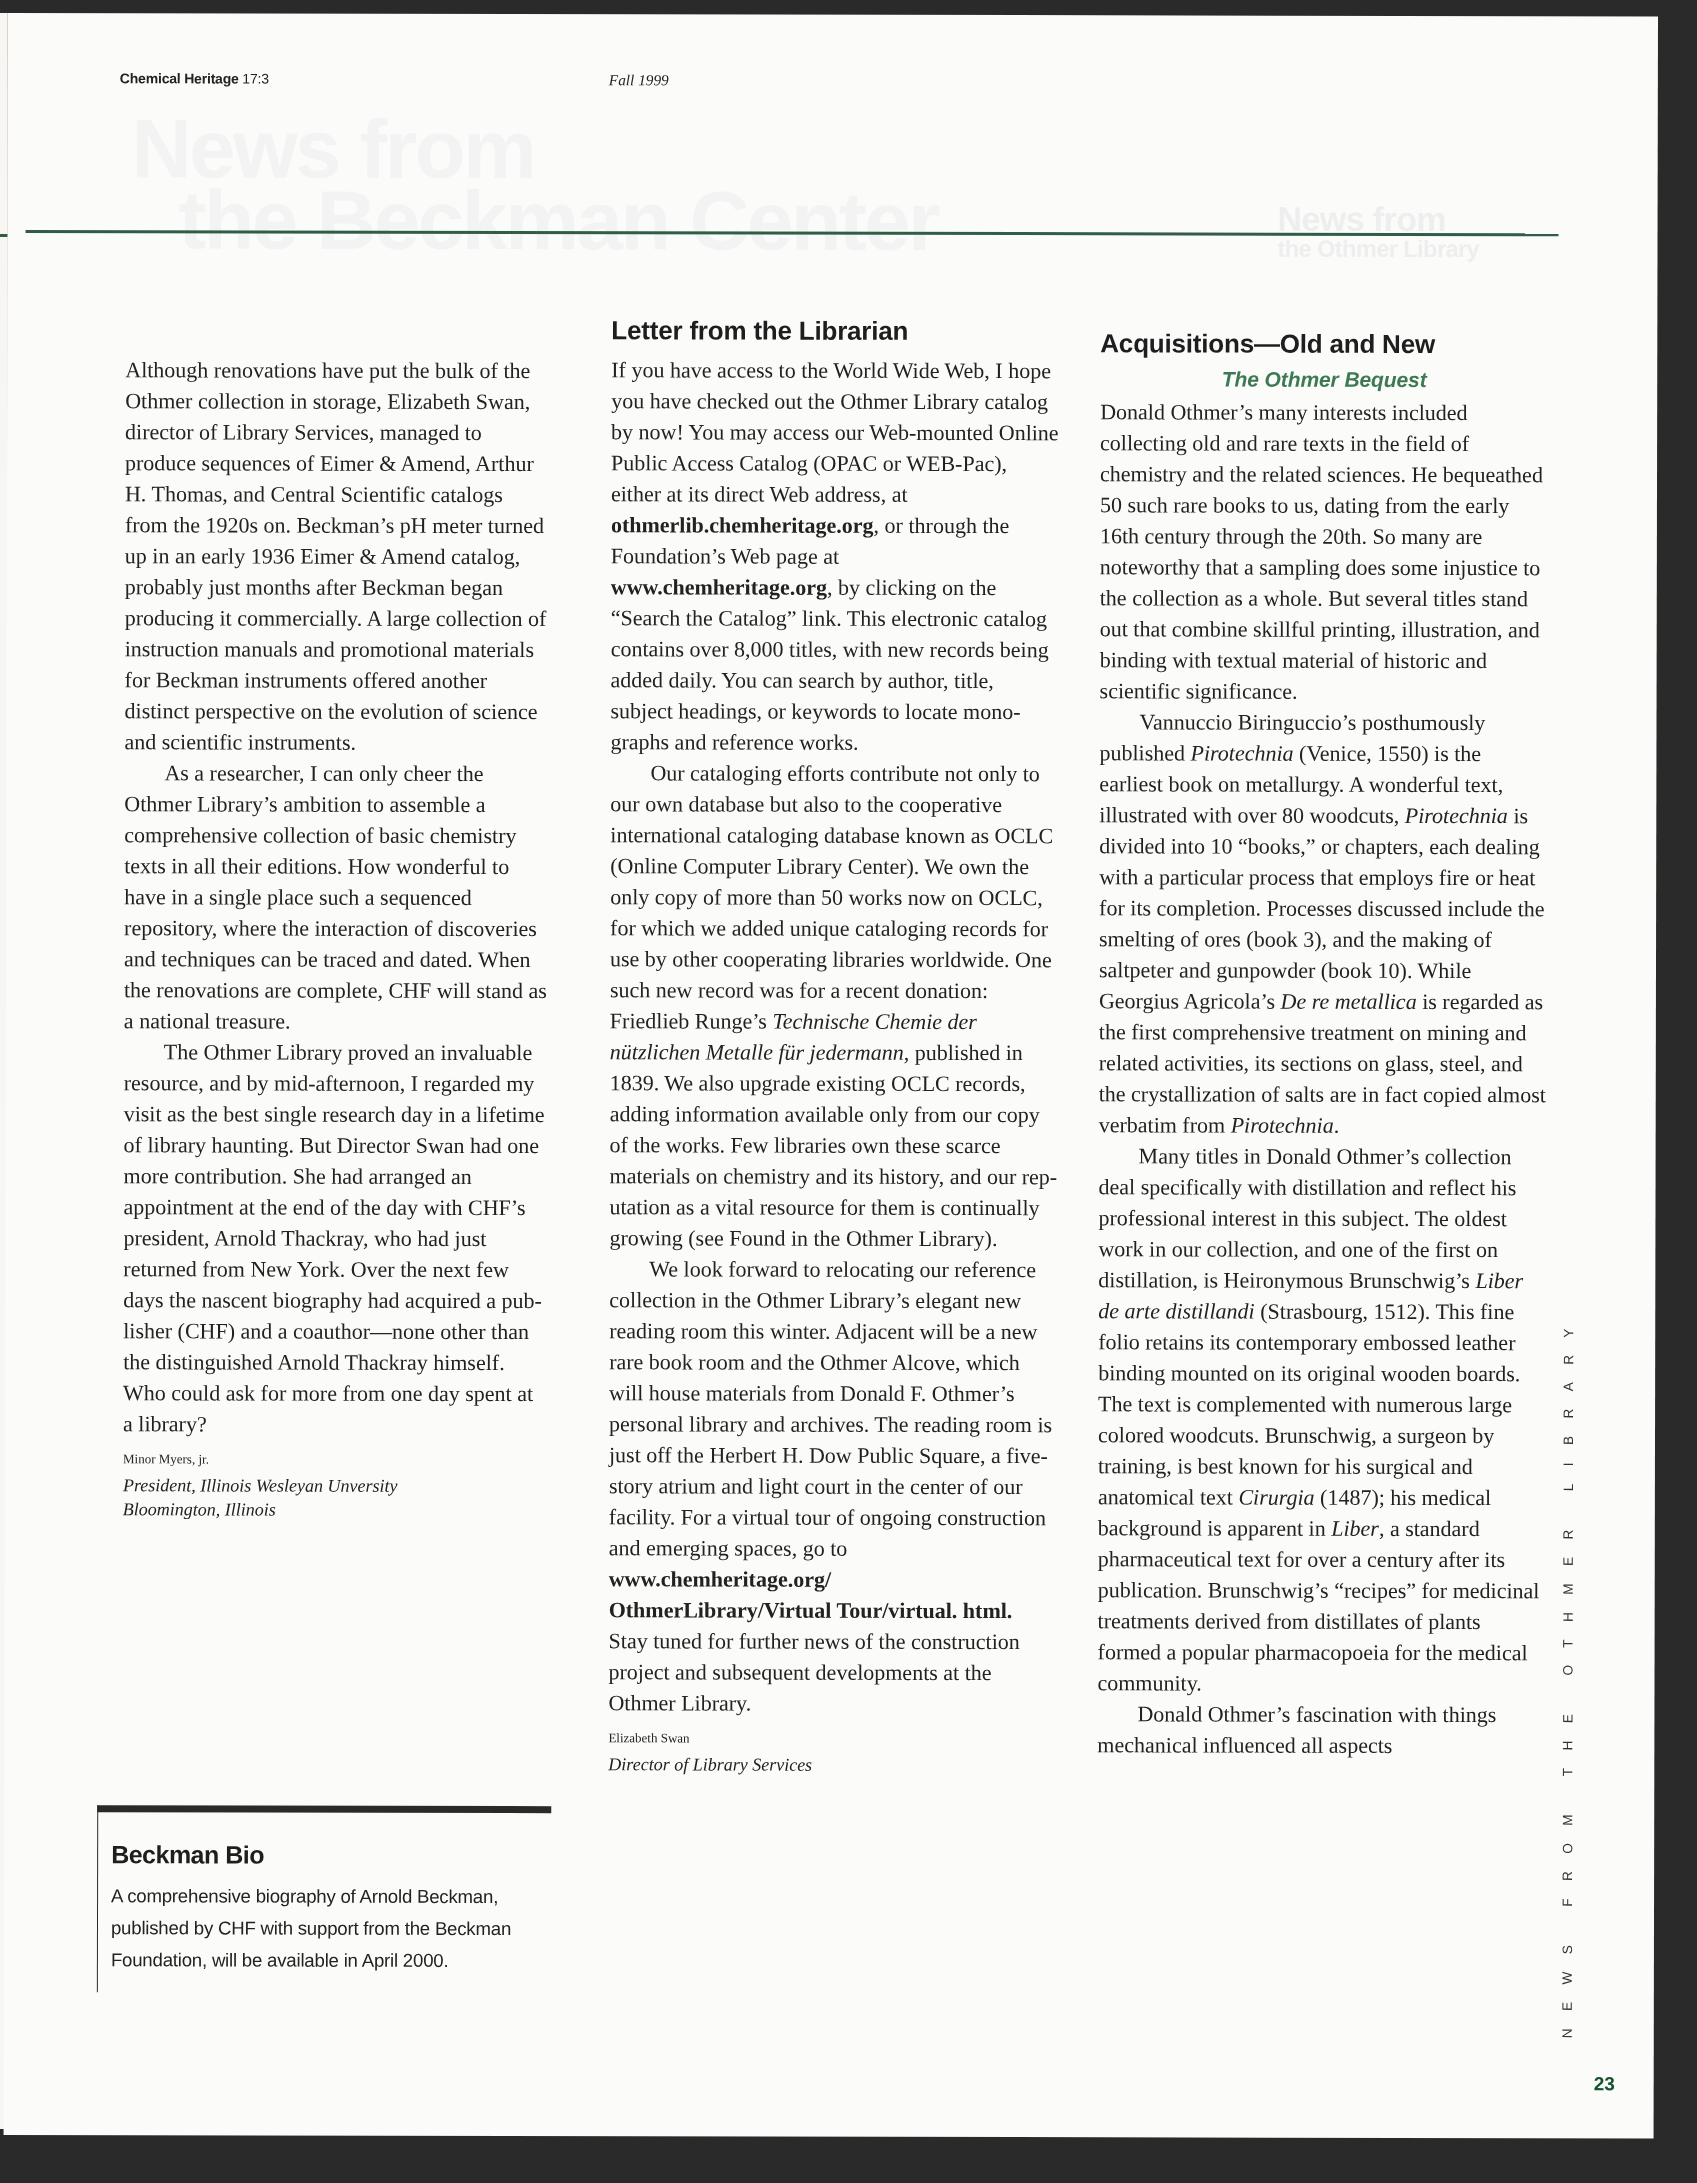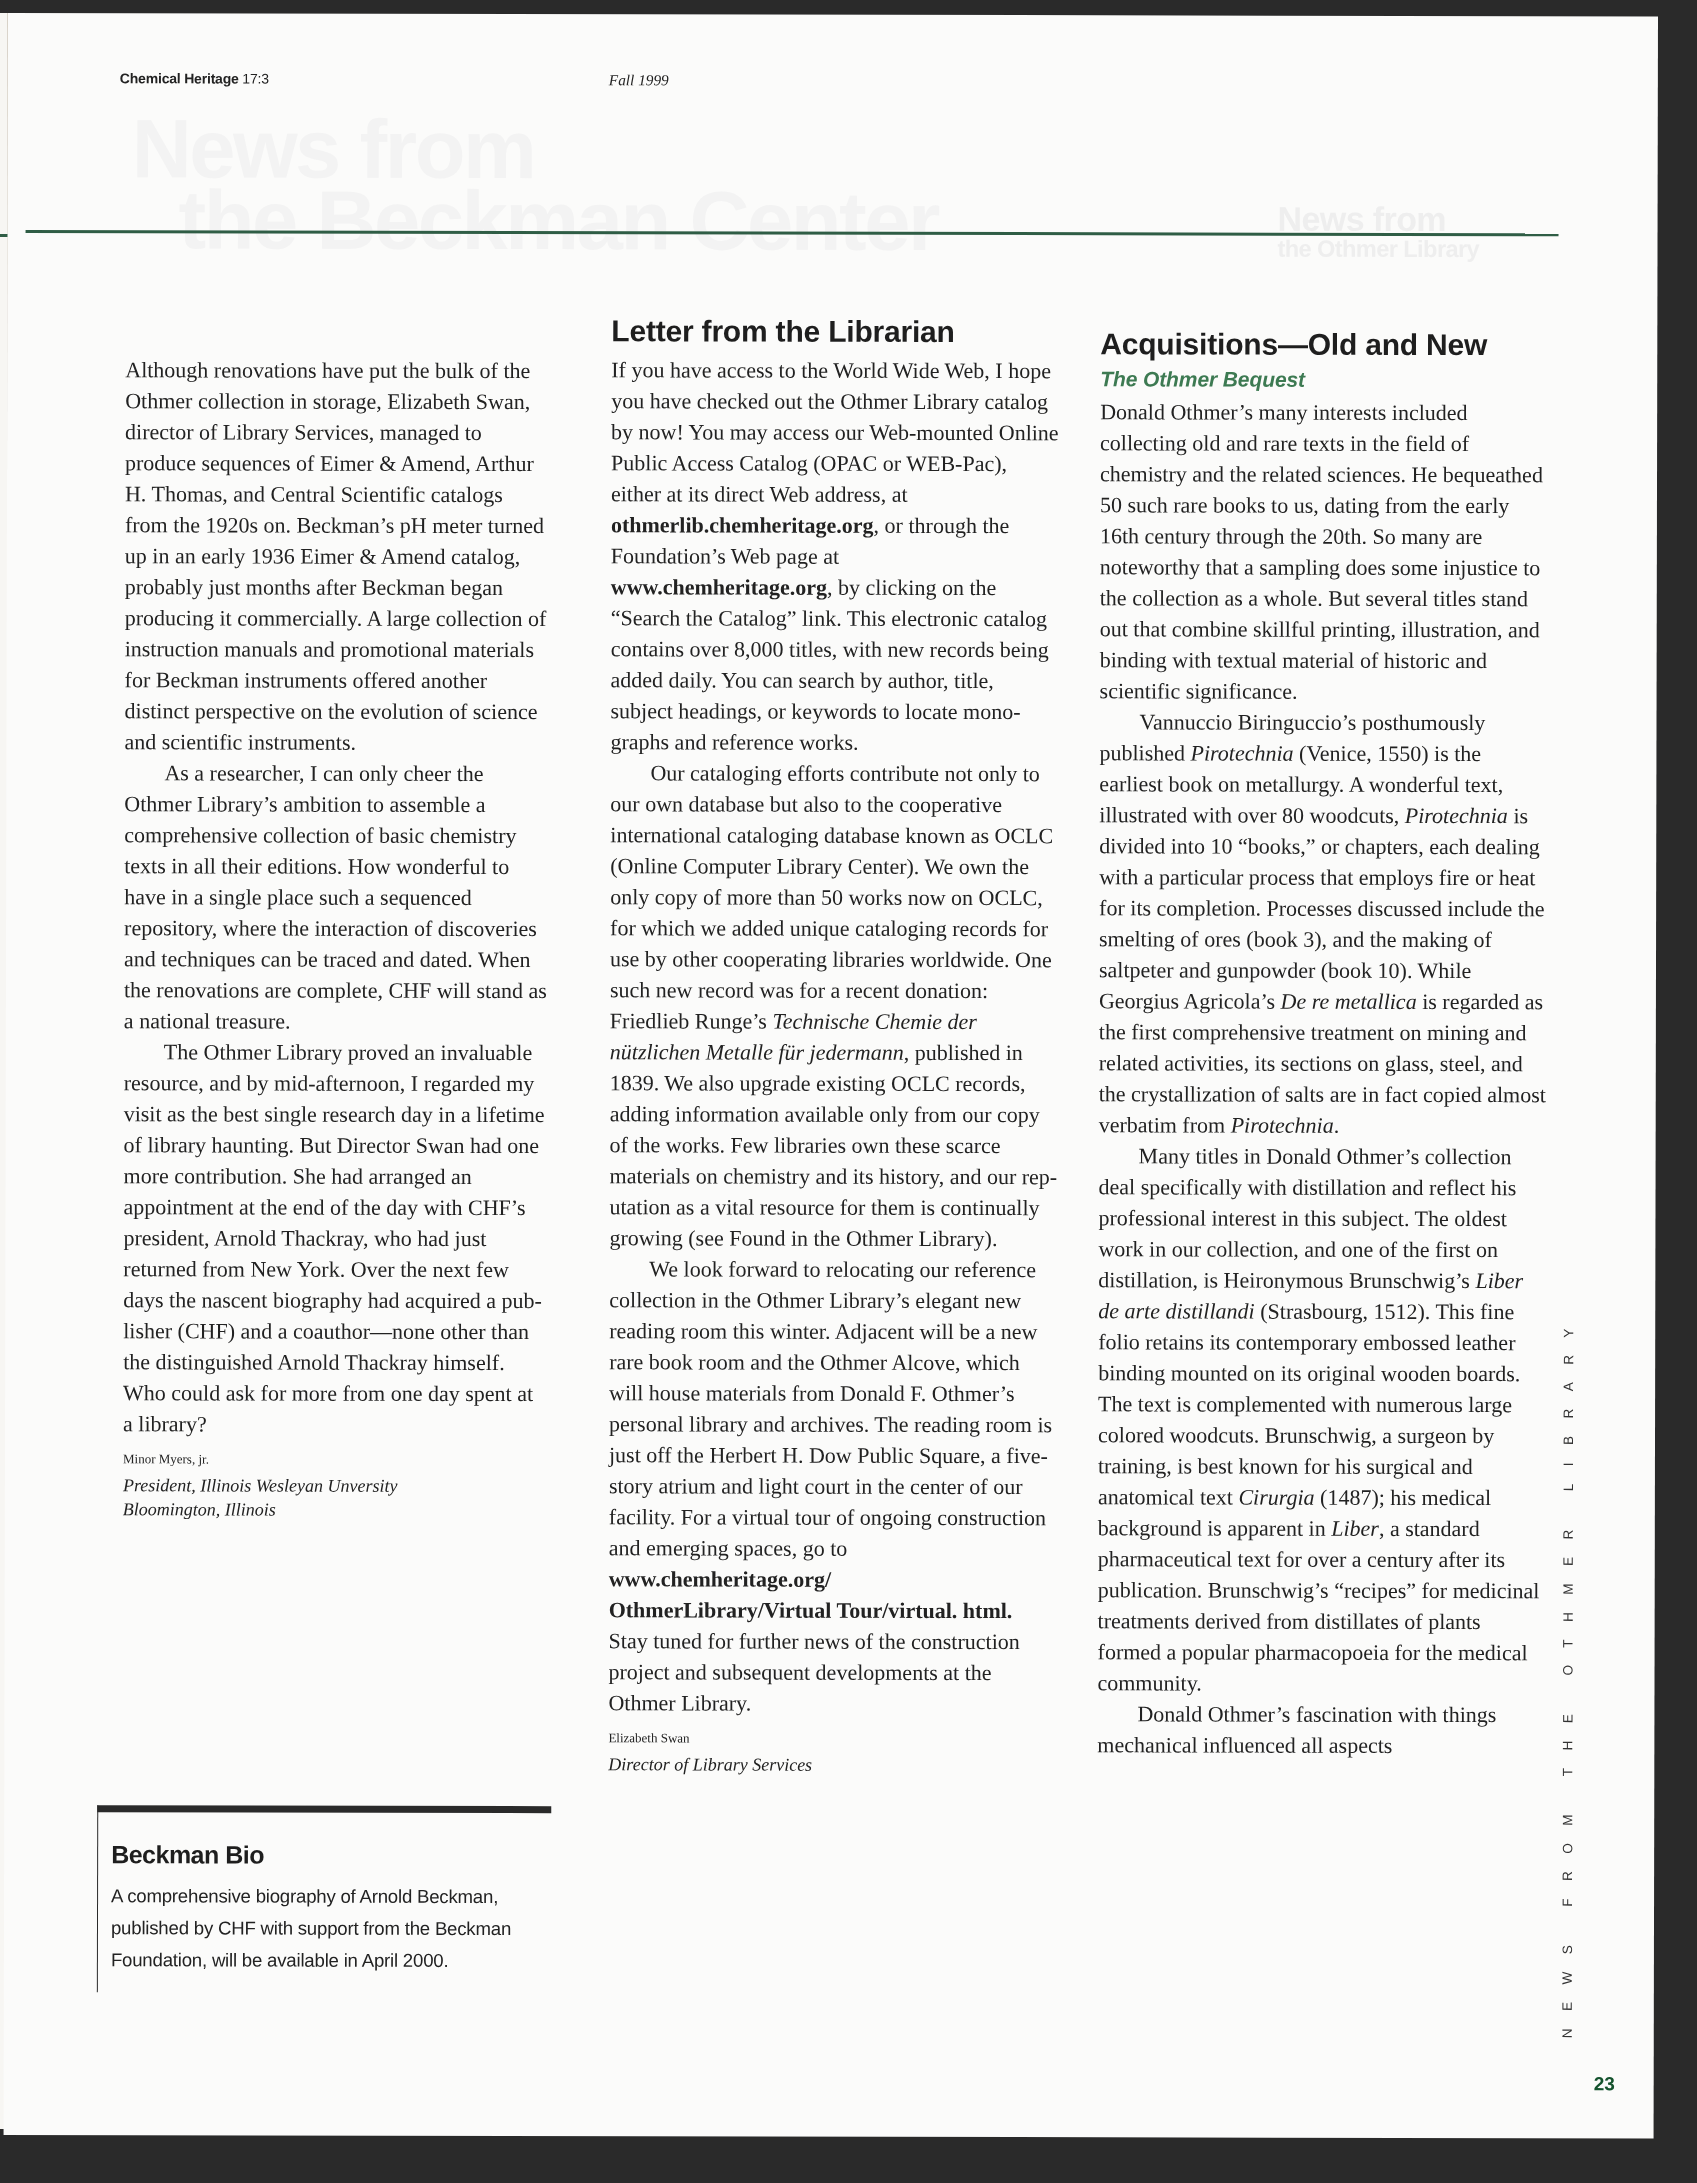--- a/index.html
+++ b/index.html
@@ -45,26 +45,26 @@
   .col-mid { left: 604px; width: 448px; }
   .col-right { left: 1093px; width: 448px; }
   .body-text {
     font-family: "Liberation Serif", serif; font-size: 22px; line-height: 31px; color: #222;
     text-align: left; hyphens: manual;
   }
   .body-text p { margin: 0; }
   .body-text p.indent { text-indent: 40px; }
   .body-text b { font-weight: bold; }
   .section-head {
-    font-family: "Liberation Sans", sans-serif; font-weight: bold; font-size: 30px;
+    font-family: "Liberation Sans", sans-serif; font-weight: bold; font-size: 26px;
     color: #1e1e1e; margin-bottom: 8.3px; letter-spacing: -0.2px;
   }
   .sub-head {
     font-family: "Liberation Sans", sans-serif; font-weight: bold; font-style: italic;
-    font-size: 21px; color: #3d7a52; margin-bottom: 2.4px; letter-spacing: -0.1px;
+    font-size: 21px; color: #3d7a52; margin-bottom: 2.4px; letter-spacing: -0.1px; text-align: center;
   }
   .sig-name {
     font-family: Liberation Serif, serif; font-size: 13px; color: #222; margin-top: 4px;
   }
   .sig-title {
     font-family: "Liberation Serif", serif; font-style: italic; font-size: 18px; line-height: 23.6px; color: #222;
   }
   .sidebar-box {
     position: absolute; left: 93px; top: 1792px; width: 454px; height: 187px;
     border-top: 7px solid #2a2a2a; border-left: 1.8px solid #2a2a2a;

